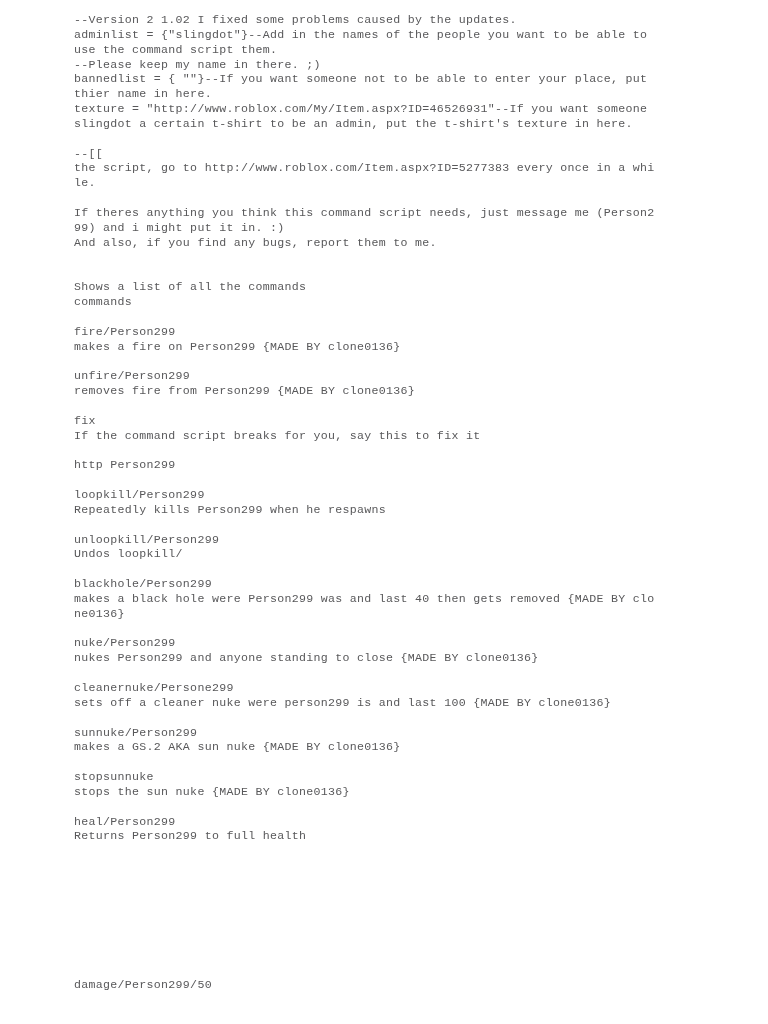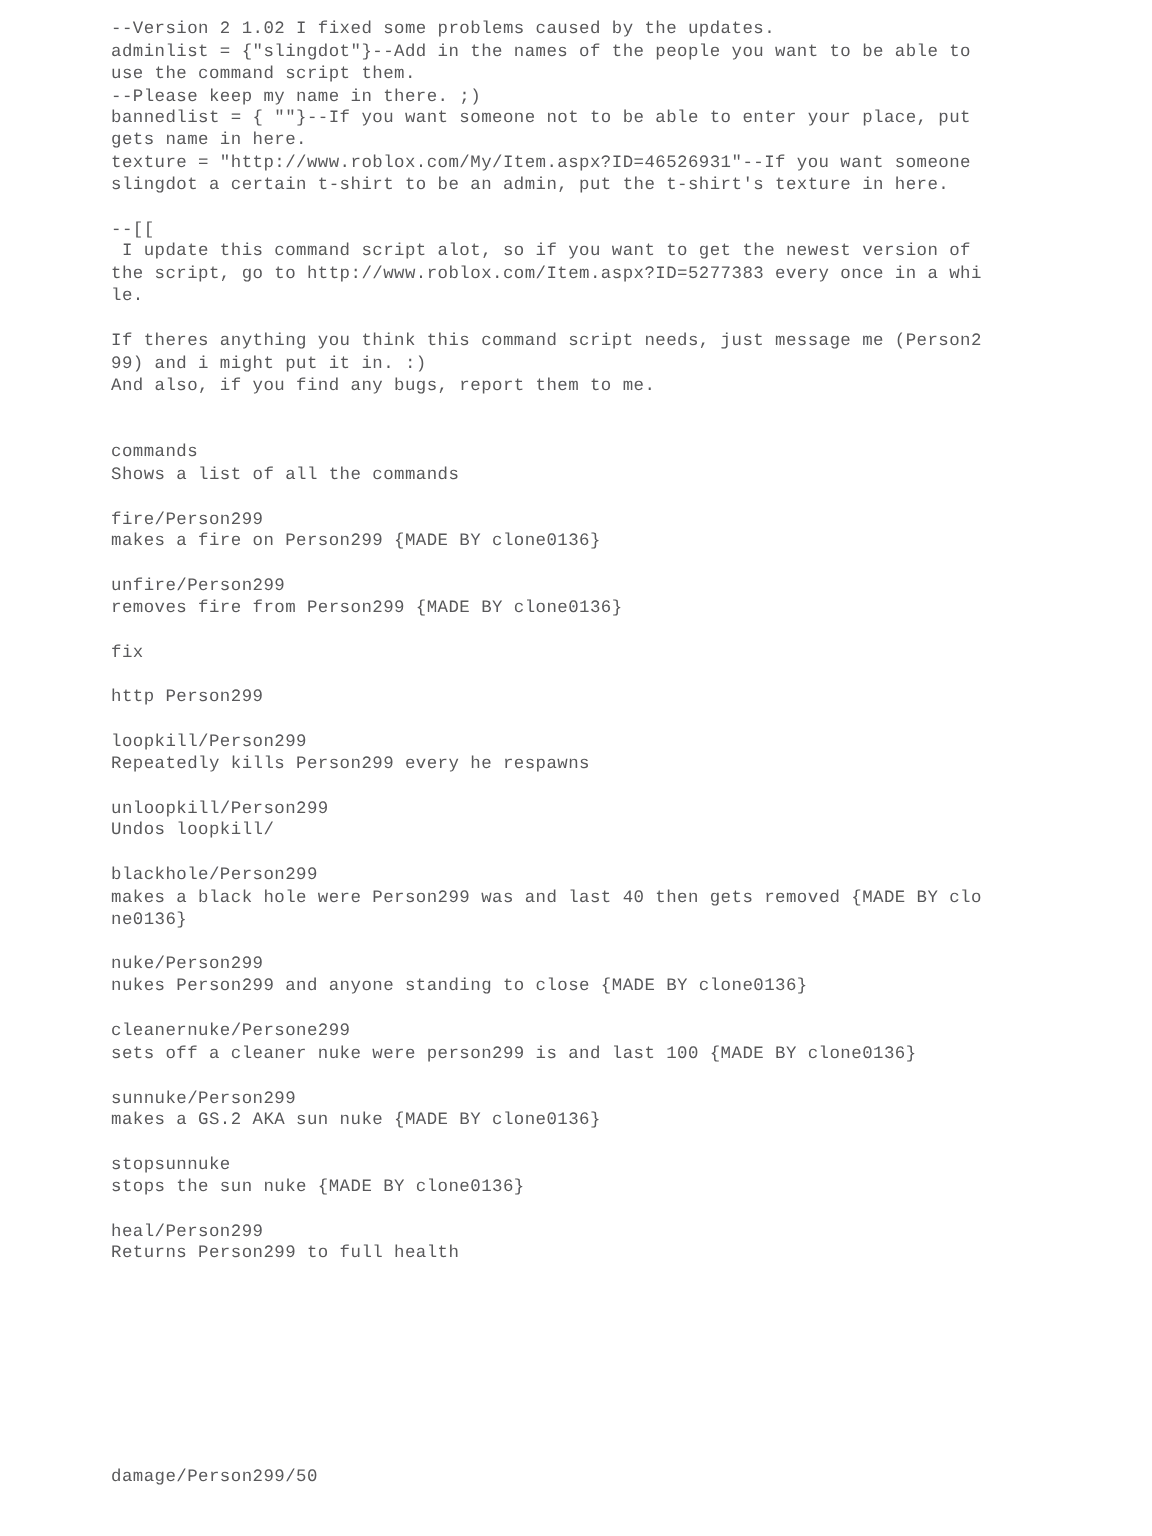--- a/index.html
+++ b/index.html
@@ -45,49 +45,49 @@
 </head>
 <body>
 
 <div class="page">
   <div class="doc-body">
       <div class="line">--Version 2 1.02 I fixed some problems caused by the updates.</div>
       <div class="line">adminlist = {"slingdot"}--Add in the names of the people you want to be able to</div>
       <div class="line">use the command script them.</div>
       <div class="line">--Please keep my name in there. ;)</div>
       <div class="line">bannedlist = { ""}--If you want someone not to be able to enter your place, put</div>
-      <div class="line">gets name in here.</div>
+      <div class="line">thier name in here.</div>
       <div class="line">texture = "http://www.roblox.com/My/Item.aspx?ID=46526931"--If you want someone</div>
       <div class="line">slingdot a certain t-shirt to be an admin, put the t-shirt's texture in here.</div>
       <div class="line blank">&nbsp;</div>
       <div class="line">--[[</div>
-      <div class="line"> I update this command script alot, so if you want to get the newest version of</div>
       <div class="line">the script, go to http://www.roblox.com/Item.aspx?ID=5277383 every once in a whi</div>
       <div class="line">le.</div>
       <div class="line blank">&nbsp;</div>
       <div class="line">If theres anything you think this command script needs, just message me (Person2</div>
       <div class="line">99) and i might put it in. :)</div>
       <div class="line">And also, if you find any bugs, report them to me.</div>
       <div class="line blank">&nbsp;</div>
       <div class="line blank">&nbsp;</div>
+      <div class="line">Shows a list of all the commands</div>
       <div class="line">commands</div>
-      <div class="line">Shows a list of all the commands</div>
       <div class="line blank">&nbsp;</div>
       <div class="line">fire/Person299</div>
       <div class="line">makes a fire on Person299 {MADE BY clone0136}</div>
       <div class="line blank">&nbsp;</div>
       <div class="line">unfire/Person299</div>
       <div class="line">removes fire from Person299 {MADE BY clone0136}</div>
       <div class="line blank">&nbsp;</div>
       <div class="line">fix</div>
+      <div class="line">If the command script breaks for you, say this to fix it</div>
       <div class="line blank">&nbsp;</div>
       <div class="line">http Person299</div>
       <div class="line blank">&nbsp;</div>
       <div class="line">loopkill/Person299</div>
-      <div class="line">Repeatedly kills Person299 every he respawns</div>
+      <div class="line">Repeatedly kills Person299 when he respawns</div>
       <div class="line blank">&nbsp;</div>
       <div class="line">unloopkill/Person299</div>
       <div class="line">Undos loopkill/</div>
       <div class="line blank">&nbsp;</div>
       <div class="line">blackhole/Person299</div>
       <div class="line">makes a black hole were Person299 was and last 40 then gets removed {MADE BY clo</div>
       <div class="line">ne0136}</div>
       <div class="line blank">&nbsp;</div>
       <div class="line">nuke/Person299</div>
       <div class="line">nukes Person299 and anyone standing to close {MADE BY clone0136}</div>

